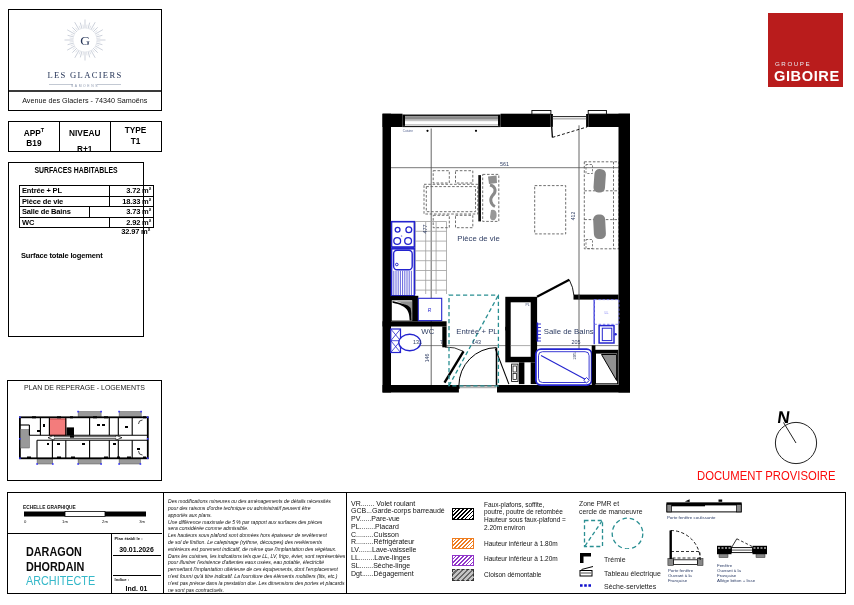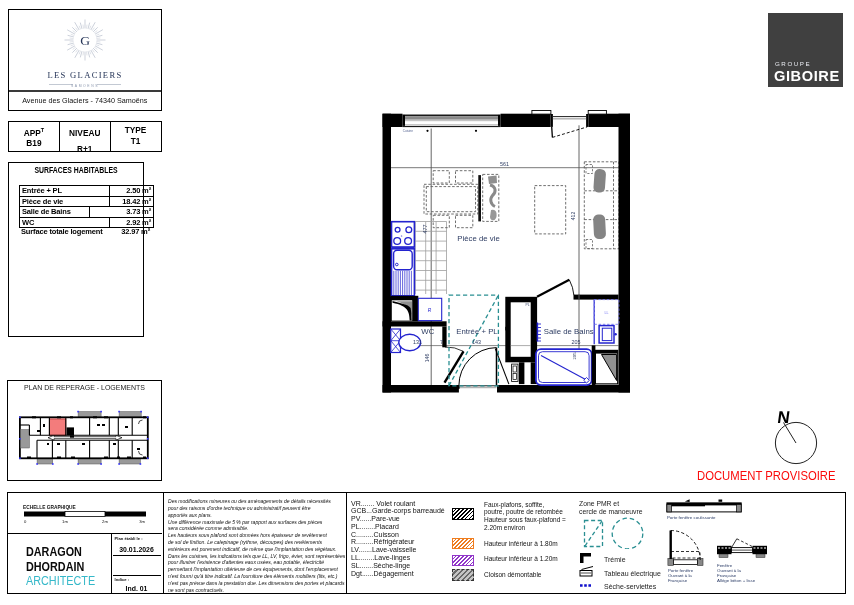--- a/index.html
+++ b/index.html
@@ -75,37 +75,37 @@
   <div style="flex:1;border-right:1.8px solid #000;padding-top:3.5px;line-height:10.5px;">APP<span style="font-size:5.5px;vertical-align:super;">T</span><br>B19</div>
   <div style="flex:1;border-right:1.8px solid #000;padding-top:3.5px;line-height:16px;">NIVEAU<br>R+1</div>
   <div style="flex:1;padding-top:3.5px;line-height:10.5px;">TYPE<br>T1</div>
 </div>
 
 <div class="box" style="left:8px;top:162px;width:136px;height:175px;">
   <div class="abs" style="left:0;right:0;top:3px;text-align:center;font-weight:bold;font-size:8.2px;color:#000;transform:scaleX(0.84);">SURFACES HABITABLES</div>
   <div class="abs" style="left:10px;top:22px;width:133px;border:1.6px solid #000;font-size:7.5px;font-weight:bold;color:#000;letter-spacing:-0.15px;">
     <div style="display:flex;border-bottom:1.2px solid #000;height:9.6px;line-height:9.6px;">
         <div style="flex:1;padding-left:2px;">Entrée + PL</div>
-        <div style="width:41px;border-left:1.6px solid #000;text-align:right;padding-right:2px;">2.50 m²</div>
+        <div style="width:41px;border-left:1.6px solid #000;text-align:right;padding-right:2px;">3.72 m²</div>
       </div>
     <div style="display:flex;border-bottom:1.2px solid #000;height:9.6px;line-height:9.6px;">
         <div style="flex:1;padding-left:2px;">Pièce de vie</div>
-        <div style="width:41px;border-left:1.6px solid #000;text-align:right;padding-right:2px;">18.42 m²</div>
+        <div style="width:41px;border-left:1.6px solid #000;text-align:right;padding-right:2px;">18.33 m²</div>
       </div>
     <div style="display:flex;border-bottom:1.2px solid #000;height:9.6px;line-height:9.6px;">
         <div style="flex:1;padding-left:2px;">Salle de Bains</div>
         <div style="width:41px;border-left:1.6px solid #000;text-align:right;padding-right:2px;padding-left:20px;">3.73 m²</div>
       </div>
     <div style="display:flex;height:9.6px;line-height:9.6px;">
         <div style="flex:1;padding-left:2px;">WC</div>
         <div style="width:41px;border-left:1.6px solid #000;text-align:right;padding-right:2px;">2.92 m²</div>
       </div>
   </div>
   <div class="abs" style="left:10px;top:64px;width:133px;display:flex;font-size:7.5px;font-weight:bold;color:#000;letter-spacing:-0.15px;white-space:nowrap;">
-    <div style="flex:1;padding-left:2px;">Surface totale logement</div>
+    <div style="flex:1;padding-left:2px;margin-top:24px;">Surface totale logement</div>
       <div style="width:41px;text-align:right;padding-right:2px;">32.97 m²</div>
   </div>
 </div>
 
 <div class="box" style="left:7px;top:380px;width:155px;height:101px;">
   <div class="abs" style="left:0;right:0;top:3px;text-align:center;font-size:7px;color:#222;">PLAN DE REPERAGE - LOGEMENTS</div>
 </div>
 <svg class="abs" style="left:7px;top:380px;" width="155" height="101" viewBox="0 0 155 101" id="minisvg">
   <g fill="#999" stroke="#555" stroke-width="0.5">
     <rect x="71.1" y="31.6" width="23" height="6"></rect>
@@ -180,21 +180,21 @@
       <rect x="139.9" y="77.4" width="1.6" height="1.6"></rect>
     <rect x="29.3" y="83.2" width="1.6" height="1.6"></rect>
       <rect x="45" y="83.2" width="1.6" height="1.6"></rect>
       <rect x="70.3" y="83.2" width="1.6" height="1.6"></rect>
       <rect x="93.3" y="83.2" width="1.6" height="1.6"></rect>
       <rect x="111.3" y="83.2" width="1.6" height="1.6"></rect>
       <rect x="132.6" y="83.2" width="1.6" height="1.6"></rect>
   </g>
 </svg>
 
-<div class="abs" style="left:768px;top:13px;width:75px;height:74px;background:#404040;">
+<div class="abs" style="left:768px;top:13px;width:75px;height:74px;background:#b91c1c;">
   <div class="abs" style="left:7px;top:47px;font-size:6.2px;letter-spacing:1.55px;color:#e8eaf0;">GROUPE</div>
   <div class="abs" style="left:6px;top:55px;font-size:14.6px;font-weight:bold;letter-spacing:0.6px;color:#fff;">GIBOIRE</div>
 </div>
 
 <svg class="abs" style="left:760px;top:400px;" width="70" height="70" viewBox="0 0 70 70">
   <circle cx="36" cy="43" r="20.6" fill="none" stroke="#222" stroke-width="1"></circle>
   <line x1="36" y1="43" x2="23.5" y2="22.5" stroke="#222" stroke-width="1"></line>
   <text x="20" y="23" font-size="17" font-weight="bold" fill="#000" transform="skewX(-8)">N</text>
 </svg>
 <div class="abs" style="left:696.7px;top:468.3px;font-size:13.3px;color:#fb0a0a;white-space:nowrap;transform:scaleX(0.85);transform-origin:0 0;">DOCUMENT PROVISOIRE</div>

